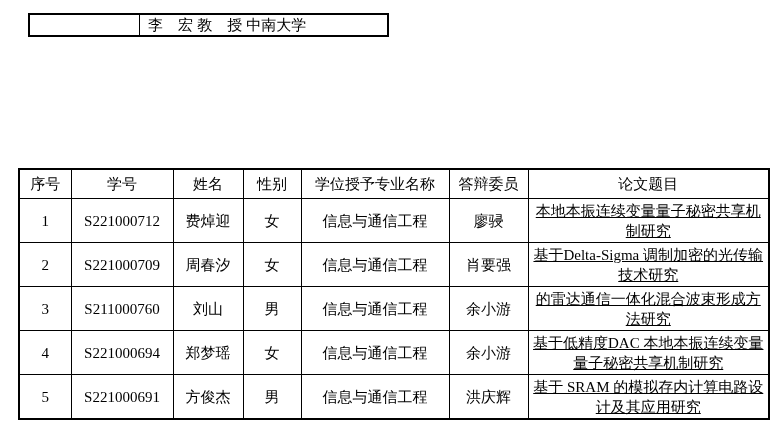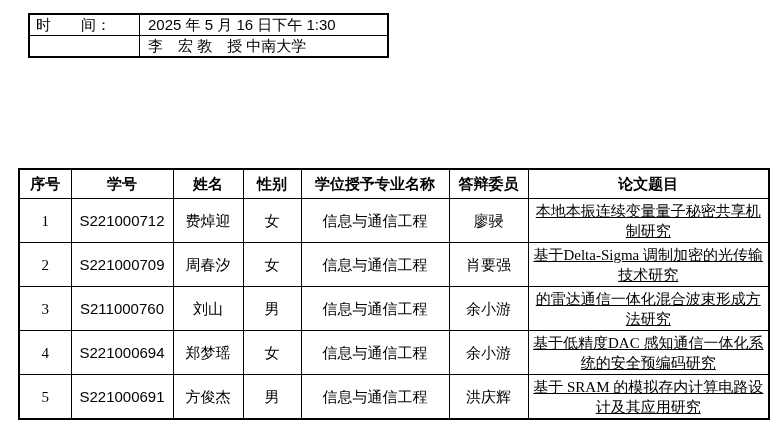--- a/index.html
+++ b/index.html
@@ -51,46 +51,42 @@
   .students-table td {
     border: 1px solid #000;
     text-align: center;
     vertical-align: middle;
     font-size: 15px;
     padding: 1px 3px;
     overflow: hidden;
   }
   .students-table th {
     height: 26px;
-    font-weight: bold;
+    font-weight: normal;
     white-space: nowrap;
     margin-top: 48px;
   }
   .students-table td {
     height: 41px;
     line-height: 20px;
   }
   .cell-student-id {
-    font-family: Liberation Sans, sans-serif;
+    font-family: Liberation Serif, serif;
     font-size: 14px;
   }
   .cell-thesis-title {
     line-height: 20px;
     text-decoration: underline;
   }
 </style>
 </head>
 <body>
 
 <table class="info-table">
   <tbody>
-    <tr>
-      <td class="info-label">时　　间：</td>
-      <td class="info-value">2025 年 5 月 16 日下午 1:30</td>
-    </tr>
     <tr>
       <td class="info-label"></td>
       <td class="info-value">李　宏 教　授 中南大学</td>
     </tr>
   </tbody>
 </table>
 
 <table class="students-table">
   <colgroup>
     <col style="width:52px">
@@ -140,21 +136,21 @@
       <td>余小游</td>
       <td class="cell-thesis-title">的雷达通信一体化混合波束形成方法研究</td>
     </tr>
     <tr>
       <td>4</td>
       <td class="cell-student-id">S221000694</td>
       <td>郑梦瑶</td>
       <td>女</td>
       <td>信息与通信工程</td>
       <td>余小游</td>
-      <td class="cell-thesis-title">基于低精度DAC 感知通信一体化系统的安全预编码研究</td>
+      <td class="cell-thesis-title">基于低精度DAC 本地本振连续变量量子秘密共享机制研究</td>
     </tr>
     <tr>
       <td>5</td>
       <td class="cell-student-id">S221000691</td>
       <td>方俊杰</td>
       <td>男</td>
       <td>信息与通信工程</td>
       <td>洪庆辉</td>
       <td class="cell-thesis-title">基于 SRAM 的模拟存内计算电路设计及其应用研究</td>
     </tr>

